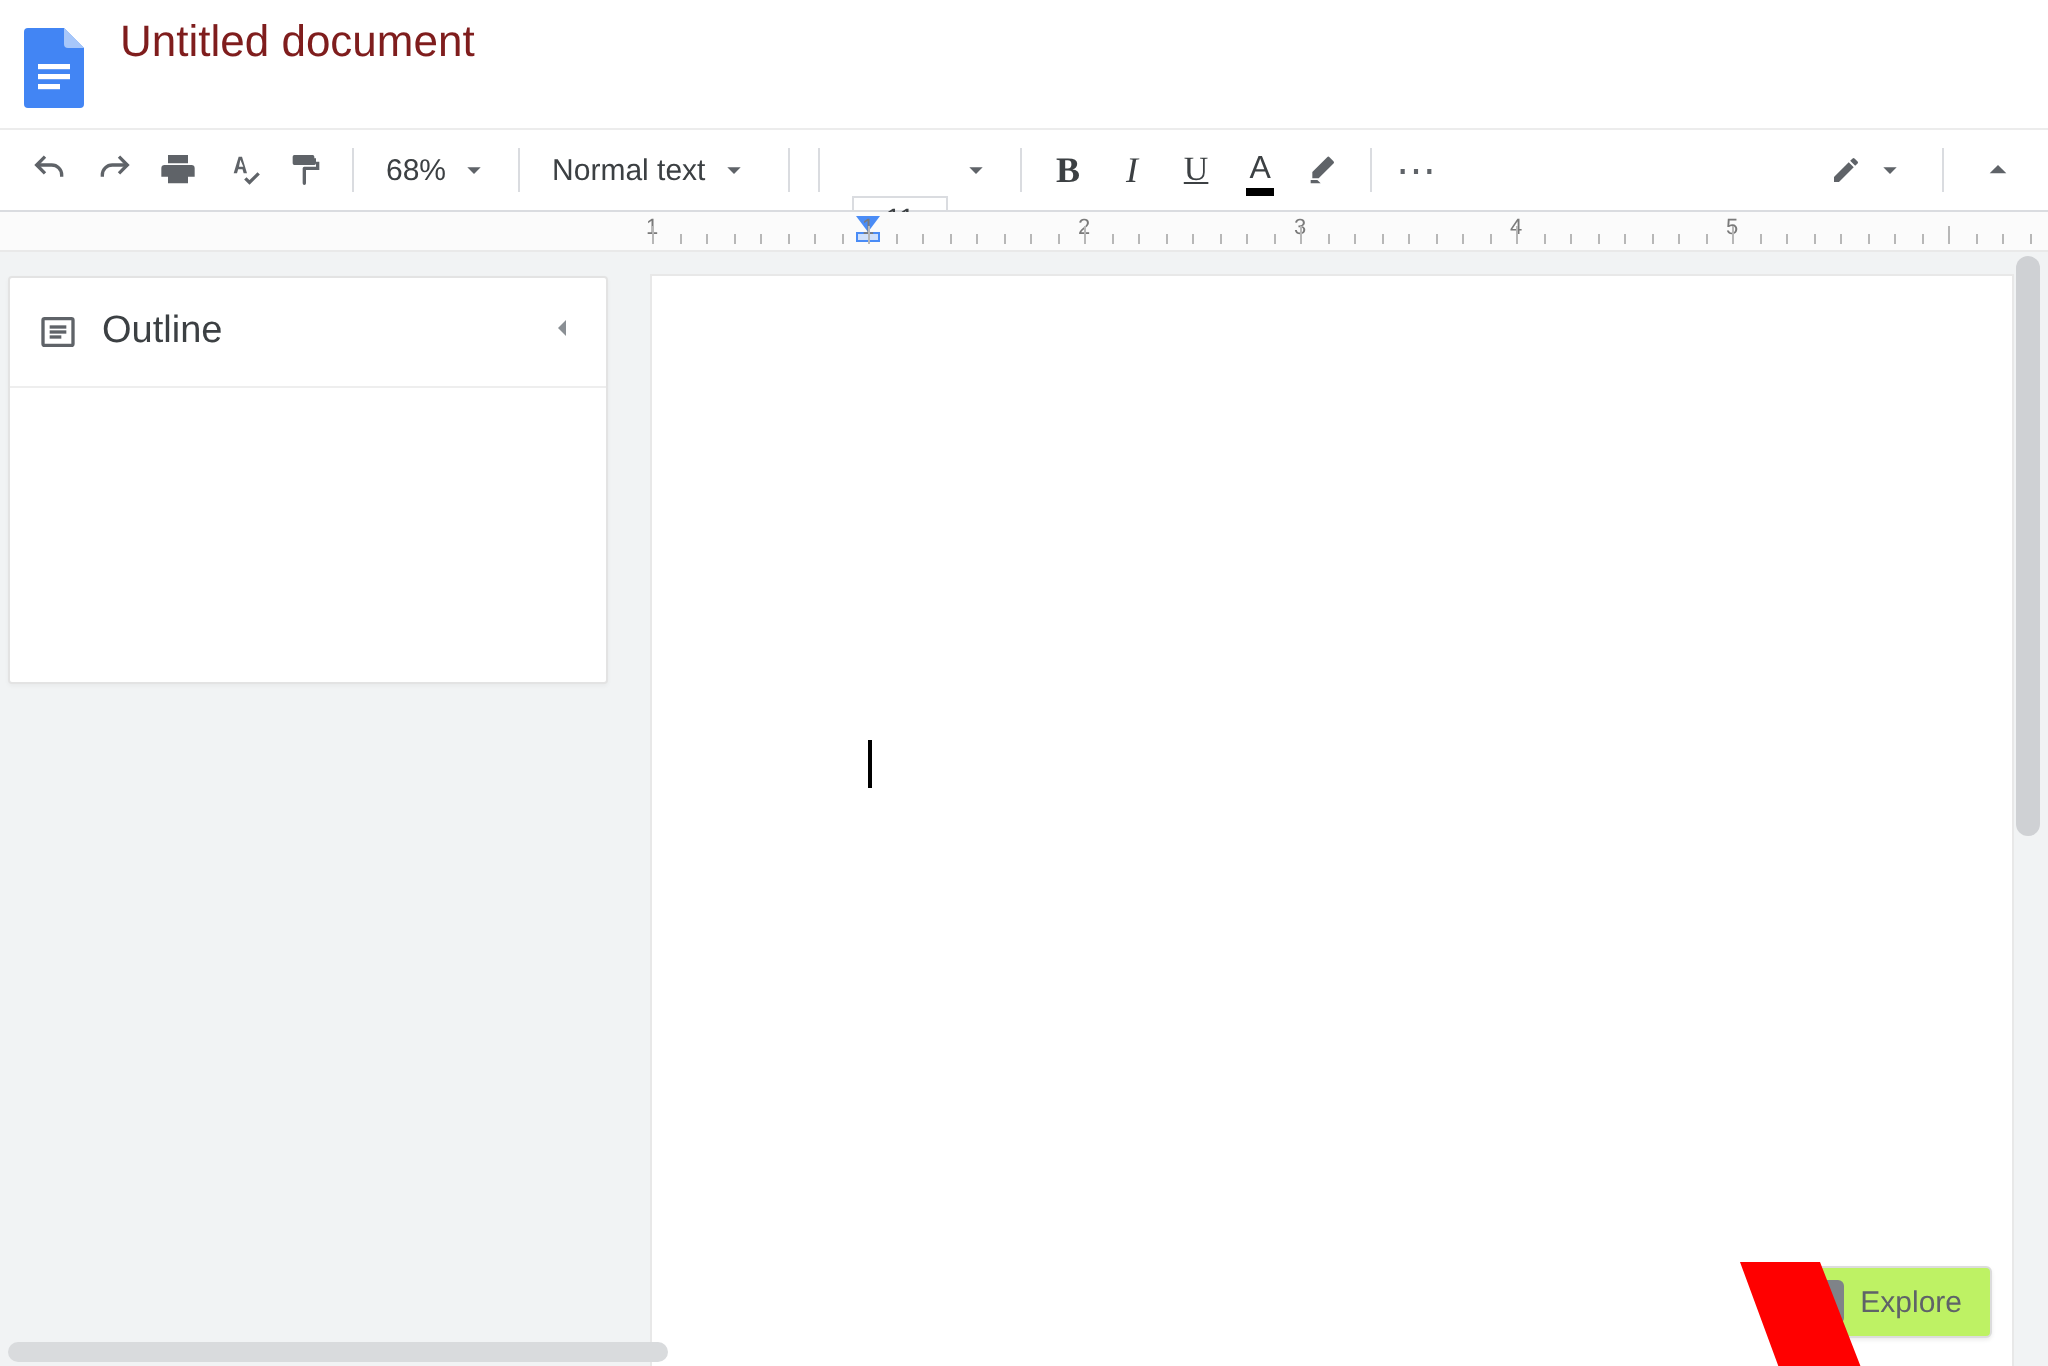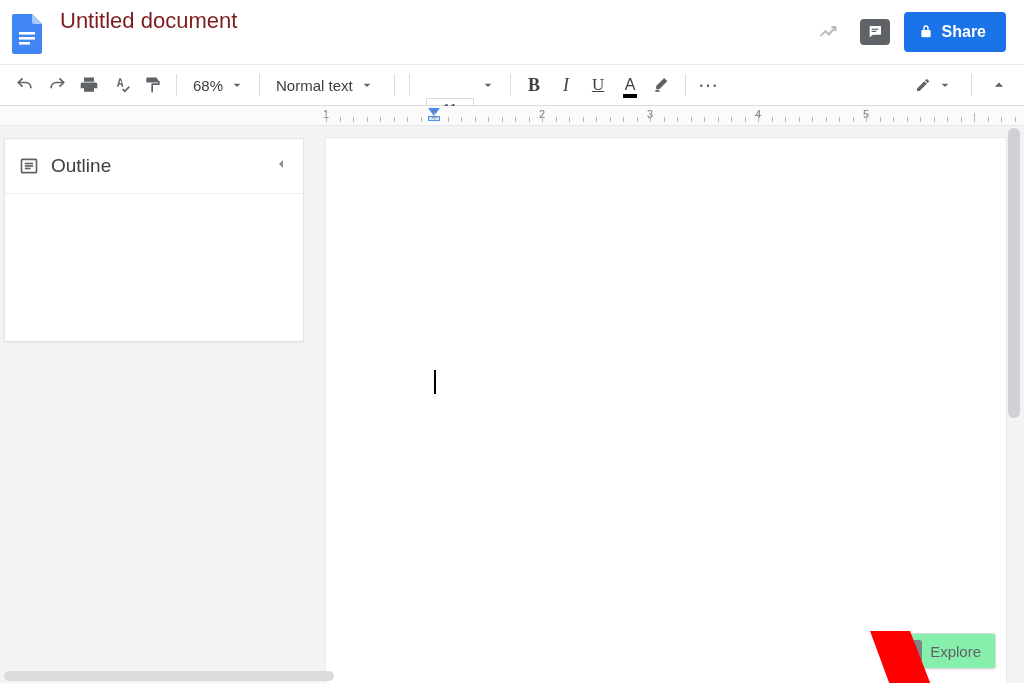--- a/index.html
+++ b/index.html
@@ -101,21 +101,21 @@
 
   
   .vscroll { position:absolute; right:2px; top:0; width:14px; height:100%; }
   .vscroll .thumb { position:absolute; top:2px; width:12px; height:290px; background:#cfd1d4; border-radius:7px;}
   .hscroll { position:absolute; left:0; bottom:2px; height:10px; width:870px;}
   .hscroll .thumb { position:absolute; left:4px; height:10px; width:330px; background:#d9dbdd; border-radius:6px;}
 
   
   .explore-btn {
     position:absolute; right:28px; bottom:14px;
-    background:#86efac; border:1px solid #dcdcdc; border-radius:3px;
+    background:#bef264; border:1px solid #dcdcdc; border-radius:3px;
     height:36px; padding:0 14px 0 10px; display:flex; align-items:center; gap:8px;
     font-size:15px; color:#5f6368; cursor:pointer;
     box-shadow: 0 1px 2px rgba(0,0,0,.08);
   }
   .explore-star {
     width:22px; height:22px; background:#7f8388; border-radius:3px;
     display:flex; align-items:center; justify-content:center; color:#fff;
   }
 
   
@@ -145,41 +145,20 @@
       <rect x="9" y="20" width="16" height="2.6" fill="#fff"></rect>
       <rect x="9" y="25" width="16" height="2.6" fill="#fff"></rect>
       <rect x="9" y="30" width="11" height="2.6" fill="#fff"></rect>
     </svg>
   </div>
 
   <div class="title-and-menus">
     <span class="doc-title">Untitled document</span>
   </div>
 
-  <div class="right-bar">
-    <div class="icon-btn">
-      <svg class="ic" viewBox="0 0 24 24" fill="none" stroke="#b9bcc0" stroke-width="2.4">
-        <polyline points="3,17 9,11 13,15 21,6"></polyline>
-          <polyline points="16,6 21,6 21,11"></polyline>
-      </svg>
-    </div>
-    <div class="comment-btn">
-      <svg class="ic-sm" viewBox="0 0 24 24" fill="#fff">
-        <path d="M4 3h16a1 1 0 0 1 1 1v11a1 1 0 0 1-1 1H9l-5 4V4a1 1 0 0 1 1-1z"></path>
-        <rect x="7" y="7" width="10" height="1.8" fill="#5f6368"></rect>
-        <rect x="7" y="10.2" width="7" height="1.8" fill="#5f6368"></rect>
-      </svg>
-    </div>
-    <button class="share-btn">
-      <svg class="ic-sm" viewBox="0 0 24 24" fill="#fff">
-        <path d="M12 2a4 4 0 0 0-4 4v3H7a2 2 0 0 0-2 2v7a2 2 0 0 0 2 2h10a2 2 0 0 0 2-2v-7a2 2 0 0 0-2-2h-1V6a4 4 0 0 0-4-4zm-2 4a2 2 0 1 1 4 0v3h-4V6z"></path>
-      </svg>
-      <span>Share</span>
-    </button>
-  </div>
 </div>
 
 <div class="toolbar">
   <div class="tool">
     <svg class="ic" viewBox="0 0 24 24" fill="none" stroke="#5f6368" stroke-width="2">
         <path d="M9 14l-5-5 5-5"></path>
         <path d="M4 9h9a6 6 0 0 1 6 6v1"></path>
       </svg>
   </div>
   <div class="tool">

